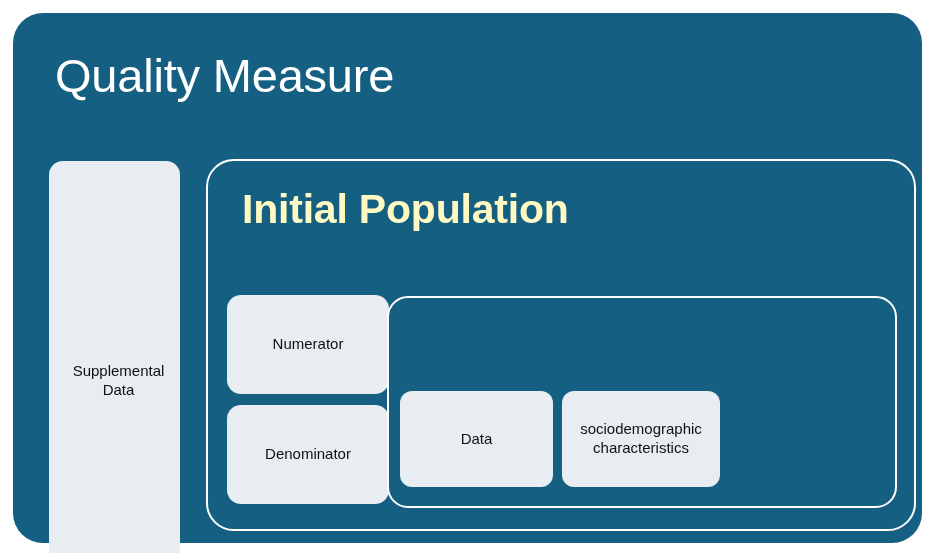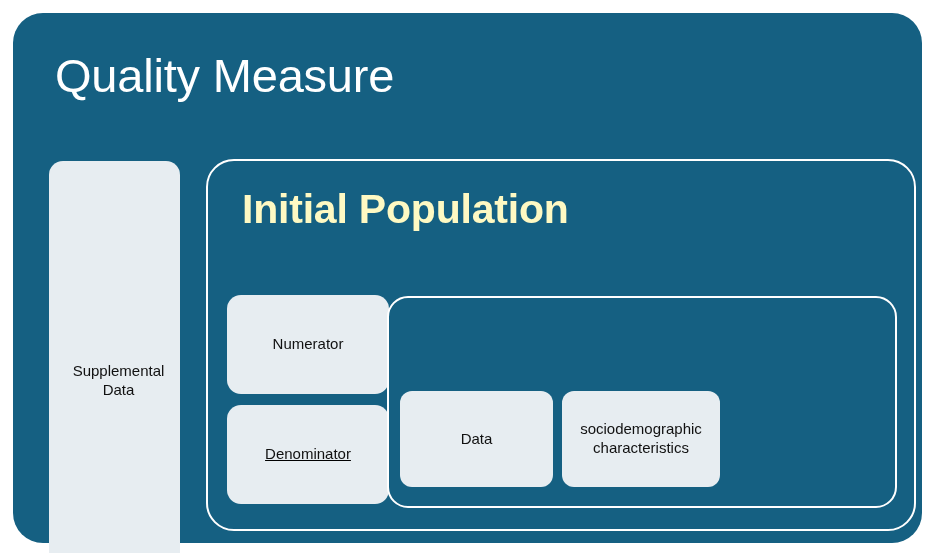--- a/index.html
+++ b/index.html
@@ -101,21 +101,21 @@
     height: 99px;
     background: #e7edf1;
     border-radius: 14px;
     display: flex;
     align-items: center;
     justify-content: center;
     text-align: center;
     box-sizing: border-box;
     margin-bottom: 11px;
   }
-  .nd-box:last-child { margin-bottom: 12px; text-decoration: underline; }
+  .nd-box:last-child { margin-bottom: 12px; }
   .nd-box .box-label {
     font-size: 15px;
     line-height: 1.25;
     color: #111111;
   }
 
   
   .stratification {
     position: absolute;
     left: 179px;

